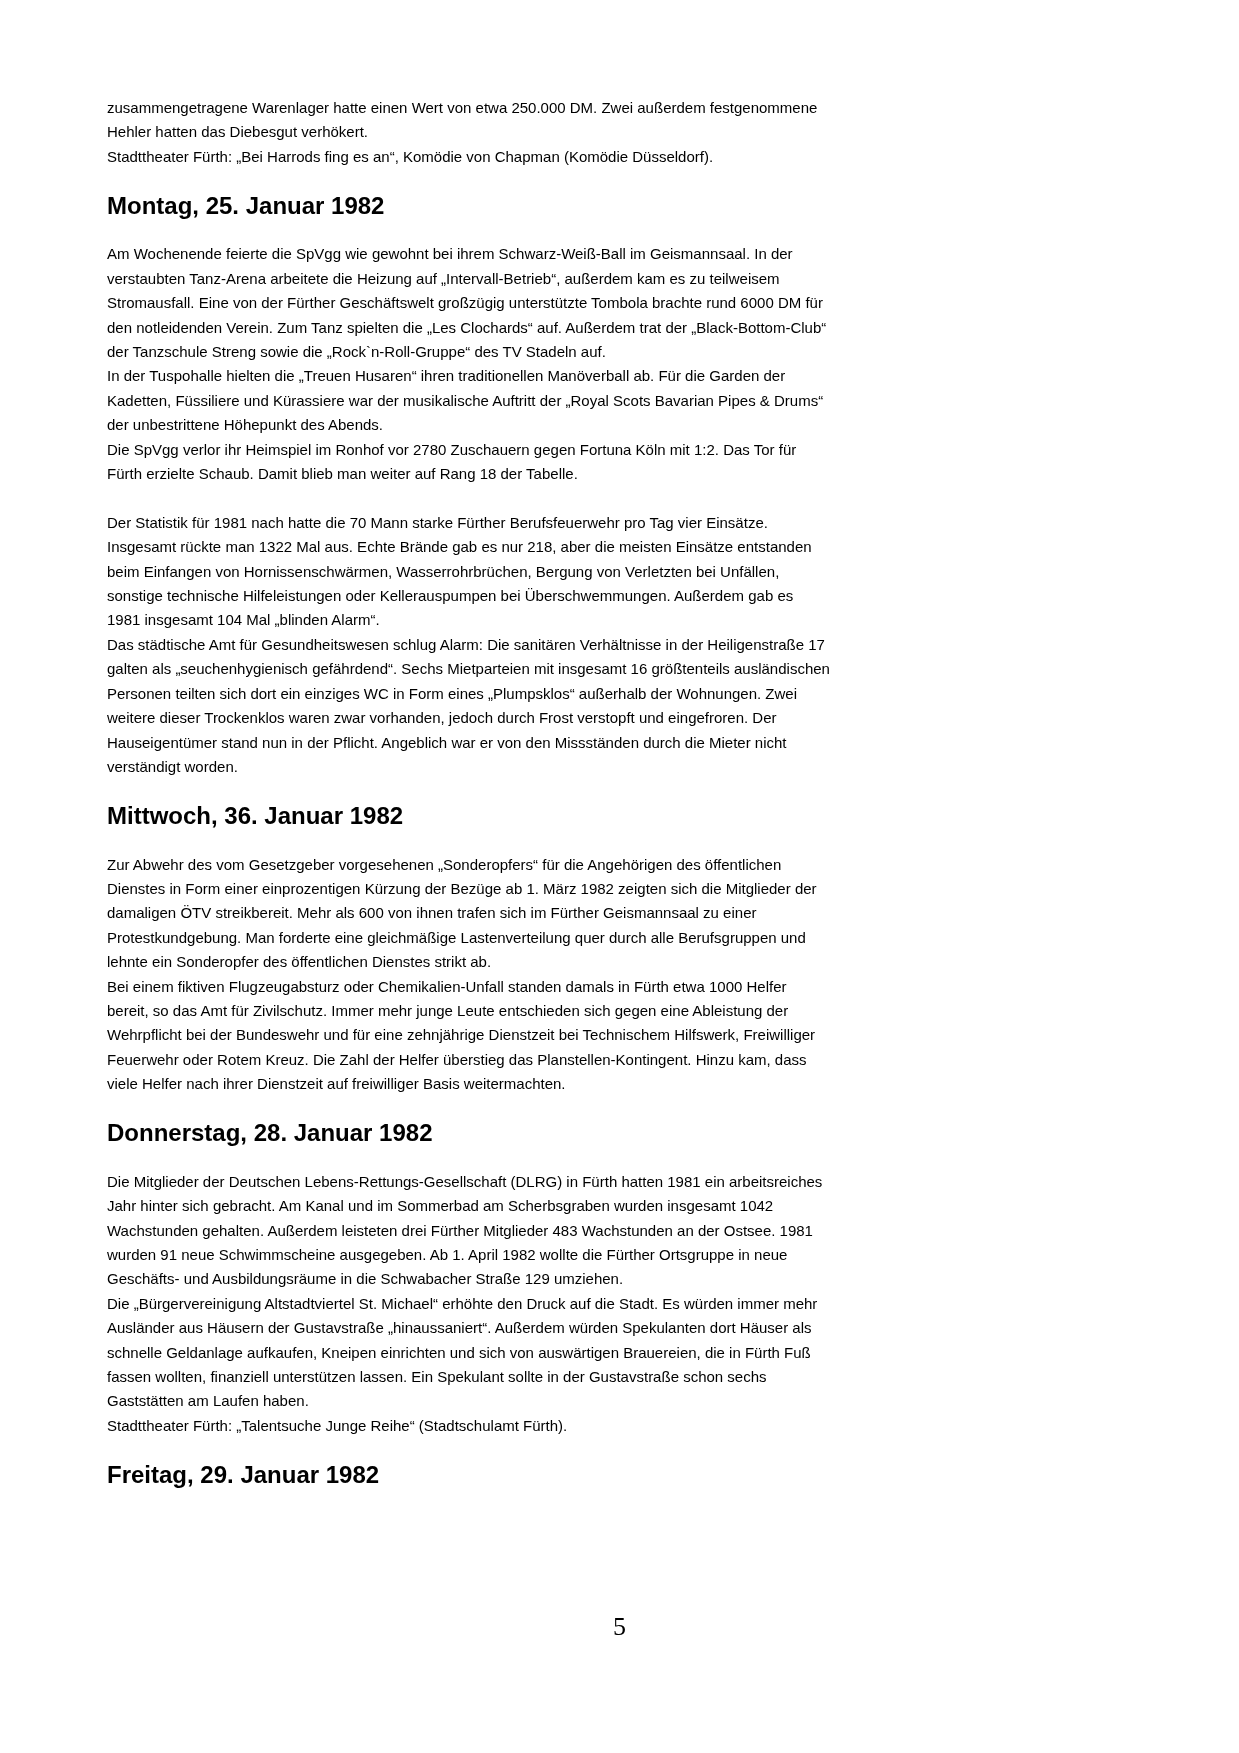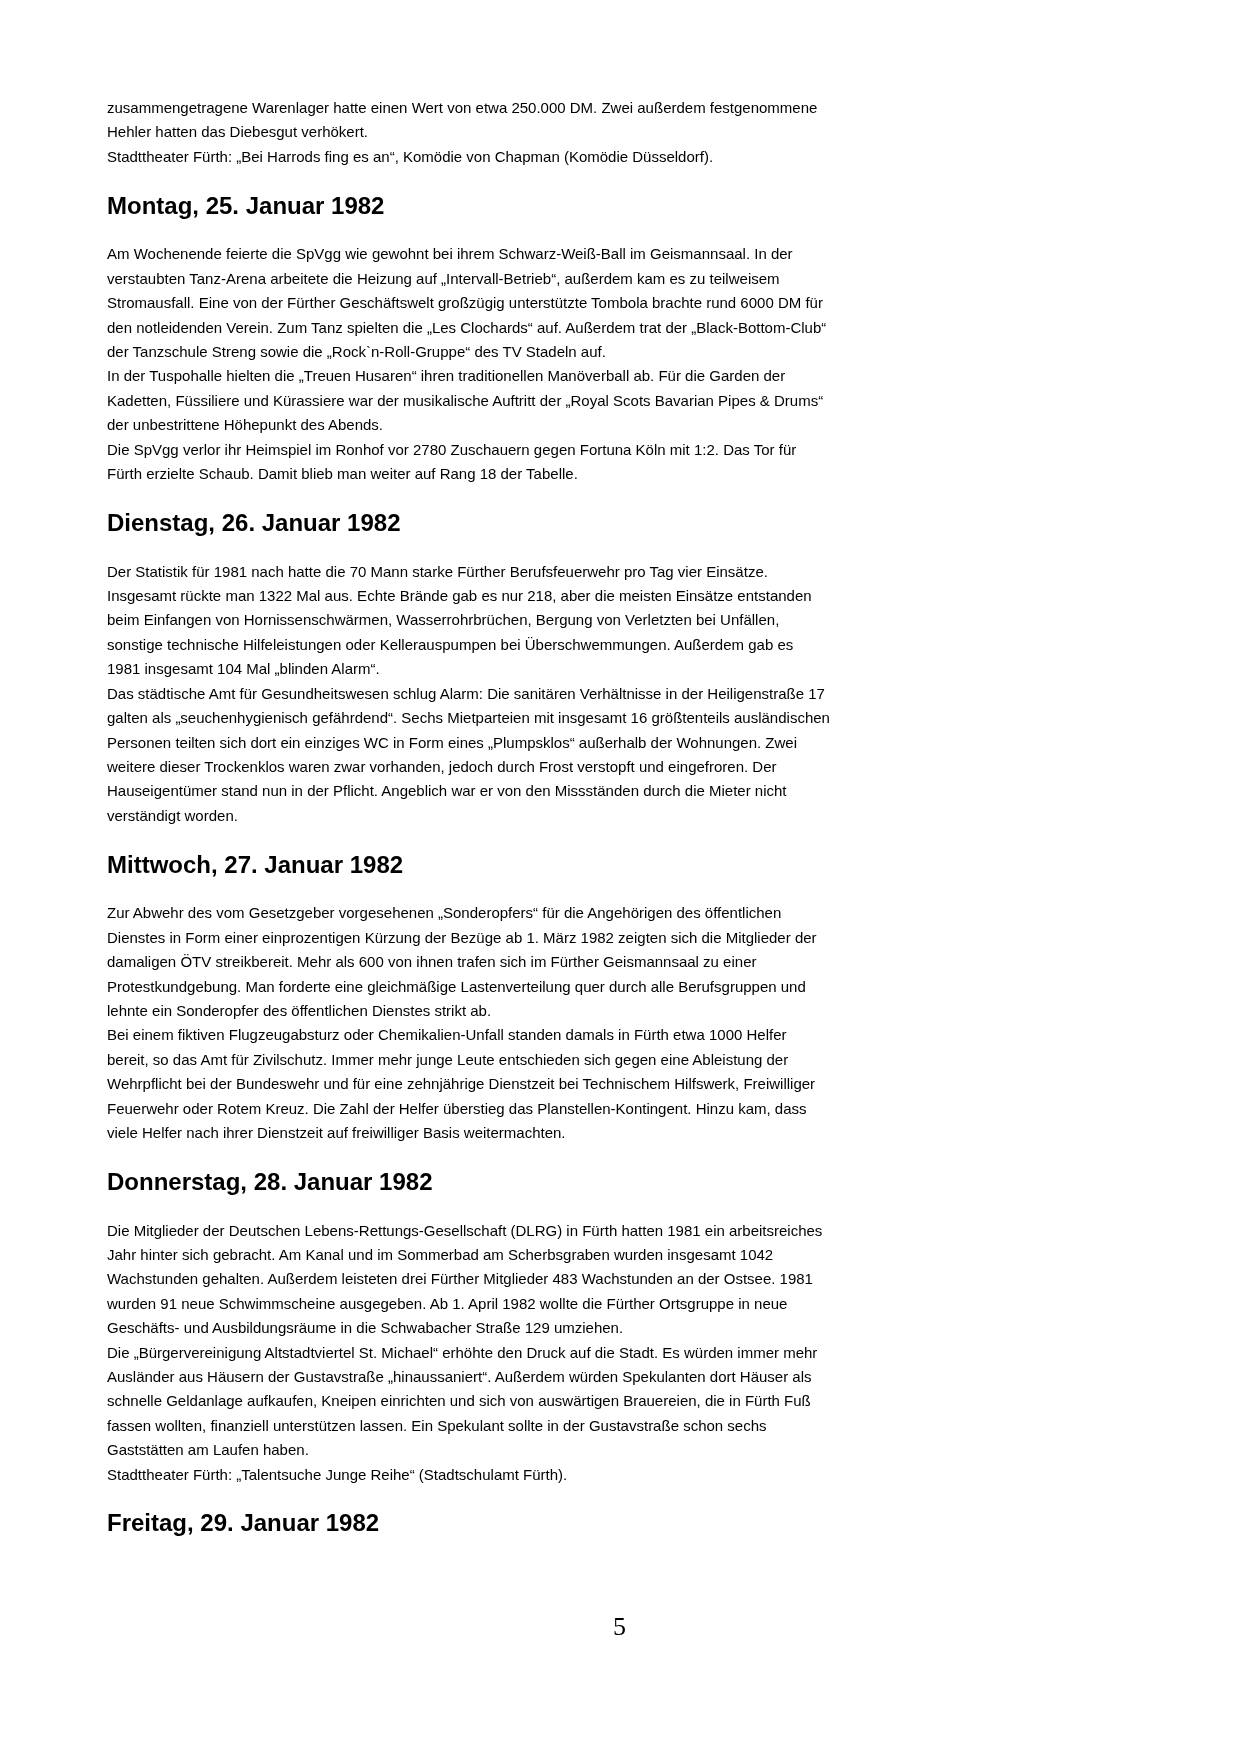--- a/index.html
+++ b/index.html
@@ -54,33 +54,32 @@
   <div class="para">Am Wochenende feierte die SpVgg wie gewohnt bei ihrem Schwarz-Weiß-Ball im Geismannsaal. In der
 verstaubten Tanz-Arena arbeitete die Heizung auf „Intervall-Betrieb“, außerdem kam es zu teilweisem
 Stromausfall. Eine von der Fürther Geschäftswelt großzügig unterstützte Tombola brachte rund 6000 DM für
 den notleidenden Verein. Zum Tanz spielten die „Les Clochards“ auf. Außerdem trat der „Black-Bottom-Club“
 der Tanzschule Streng sowie die „Rock`n-Roll-Gruppe“ des TV Stadeln auf.
 In der Tuspohalle hielten die „Treuen Husaren“ ihren traditionellen Manöverball ab. Für die Garden der
 Kadetten, Füssiliere und Kürassiere war der musikalische Auftritt der „Royal Scots Bavarian Pipes &amp; Drums“
 der unbestrittene Höhepunkt des Abends.
 Die SpVgg verlor ihr Heimspiel im Ronhof vor 2780 Zuschauern gegen Fortuna Köln mit 1:2. Das Tor für
 Fürth erzielte Schaub. Damit blieb man weiter auf Rang 18 der Tabelle.</div>
-  <div class="heading">Dienstag, 26. Januar 1982</div>
   <div class="para">Der Statistik für 1981 nach hatte die 70 Mann starke Fürther Berufsfeuerwehr pro Tag vier Einsätze.
 Insgesamt rückte man 1322 Mal aus. Echte Brände gab es nur 218, aber die meisten Einsätze entstanden
 beim Einfangen von Hornissenschwärmen, Wasserrohrbrüchen, Bergung von Verletzten bei Unfällen,
 sonstige technische Hilfeleistungen oder Kellerauspumpen bei Überschwemmungen. Außerdem gab es
 1981 insgesamt 104 Mal „blinden Alarm“.
 Das städtische Amt für Gesundheitswesen schlug Alarm: Die sanitären Verhältnisse in der Heiligenstraße 17
 galten als „seuchenhygienisch gefährdend“. Sechs Mietparteien mit insgesamt 16 größtenteils ausländischen
 Personen teilten sich dort ein einziges WC in Form eines „Plumpsklos“ außerhalb der Wohnungen. Zwei
 weitere dieser Trockenklos waren zwar vorhanden, jedoch durch Frost verstopft und eingefroren. Der
 Hauseigentümer stand nun in der Pflicht. Angeblich war er von den Missständen durch die Mieter nicht
 verständigt worden.</div>
-  <div class="heading">Mittwoch, 27. Januar 1982</div>
+  <div class="heading">Mittwoch, 36. Januar 1982</div>
   <div class="para">Zur Abwehr des vom Gesetzgeber vorgesehenen „Sonderopfers“ für die Angehörigen des öffentlichen
 Dienstes in Form einer einprozentigen Kürzung der Bezüge ab 1. März 1982 zeigten sich die Mitglieder der
 damaligen ÖTV streikbereit. Mehr als 600 von ihnen trafen sich im Fürther Geismannsaal zu einer
 Protestkundgebung. Man forderte eine gleichmäßige Lastenverteilung quer durch alle Berufsgruppen und
 lehnte ein Sonderopfer des öffentlichen Dienstes strikt ab.
 Bei einem fiktiven Flugzeugabsturz oder Chemikalien-Unfall standen damals in Fürth etwa 1000 Helfer
 bereit, so das Amt für Zivilschutz. Immer mehr junge Leute entschieden sich gegen eine Ableistung der
 Wehrpflicht bei der Bundeswehr und für eine zehnjährige Dienstzeit bei Technischem Hilfswerk, Freiwilliger
 Feuerwehr oder Rotem Kreuz. Die Zahl der Helfer überstieg das Planstellen-Kontingent. Hinzu kam, dass
 viele Helfer nach ihrer Dienstzeit auf freiwilliger Basis weitermachten.</div>

